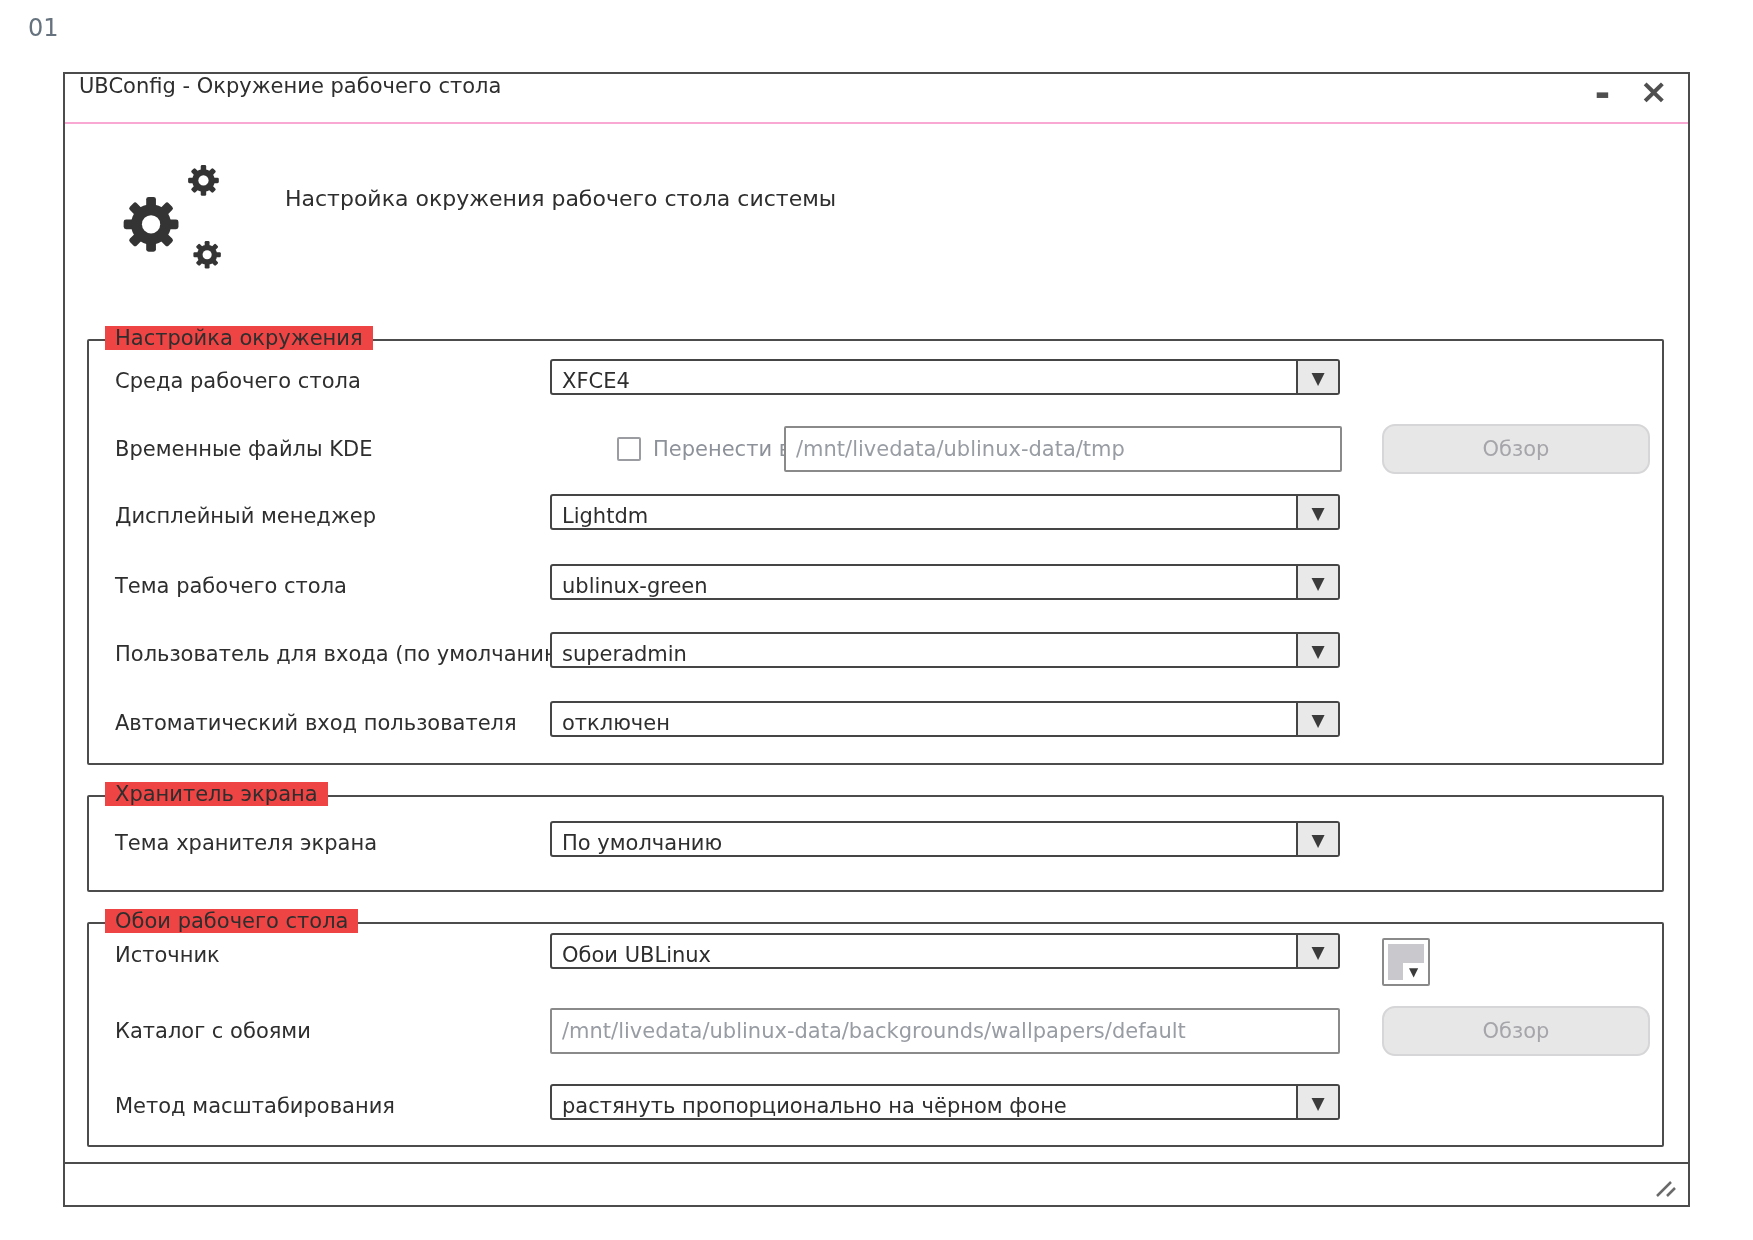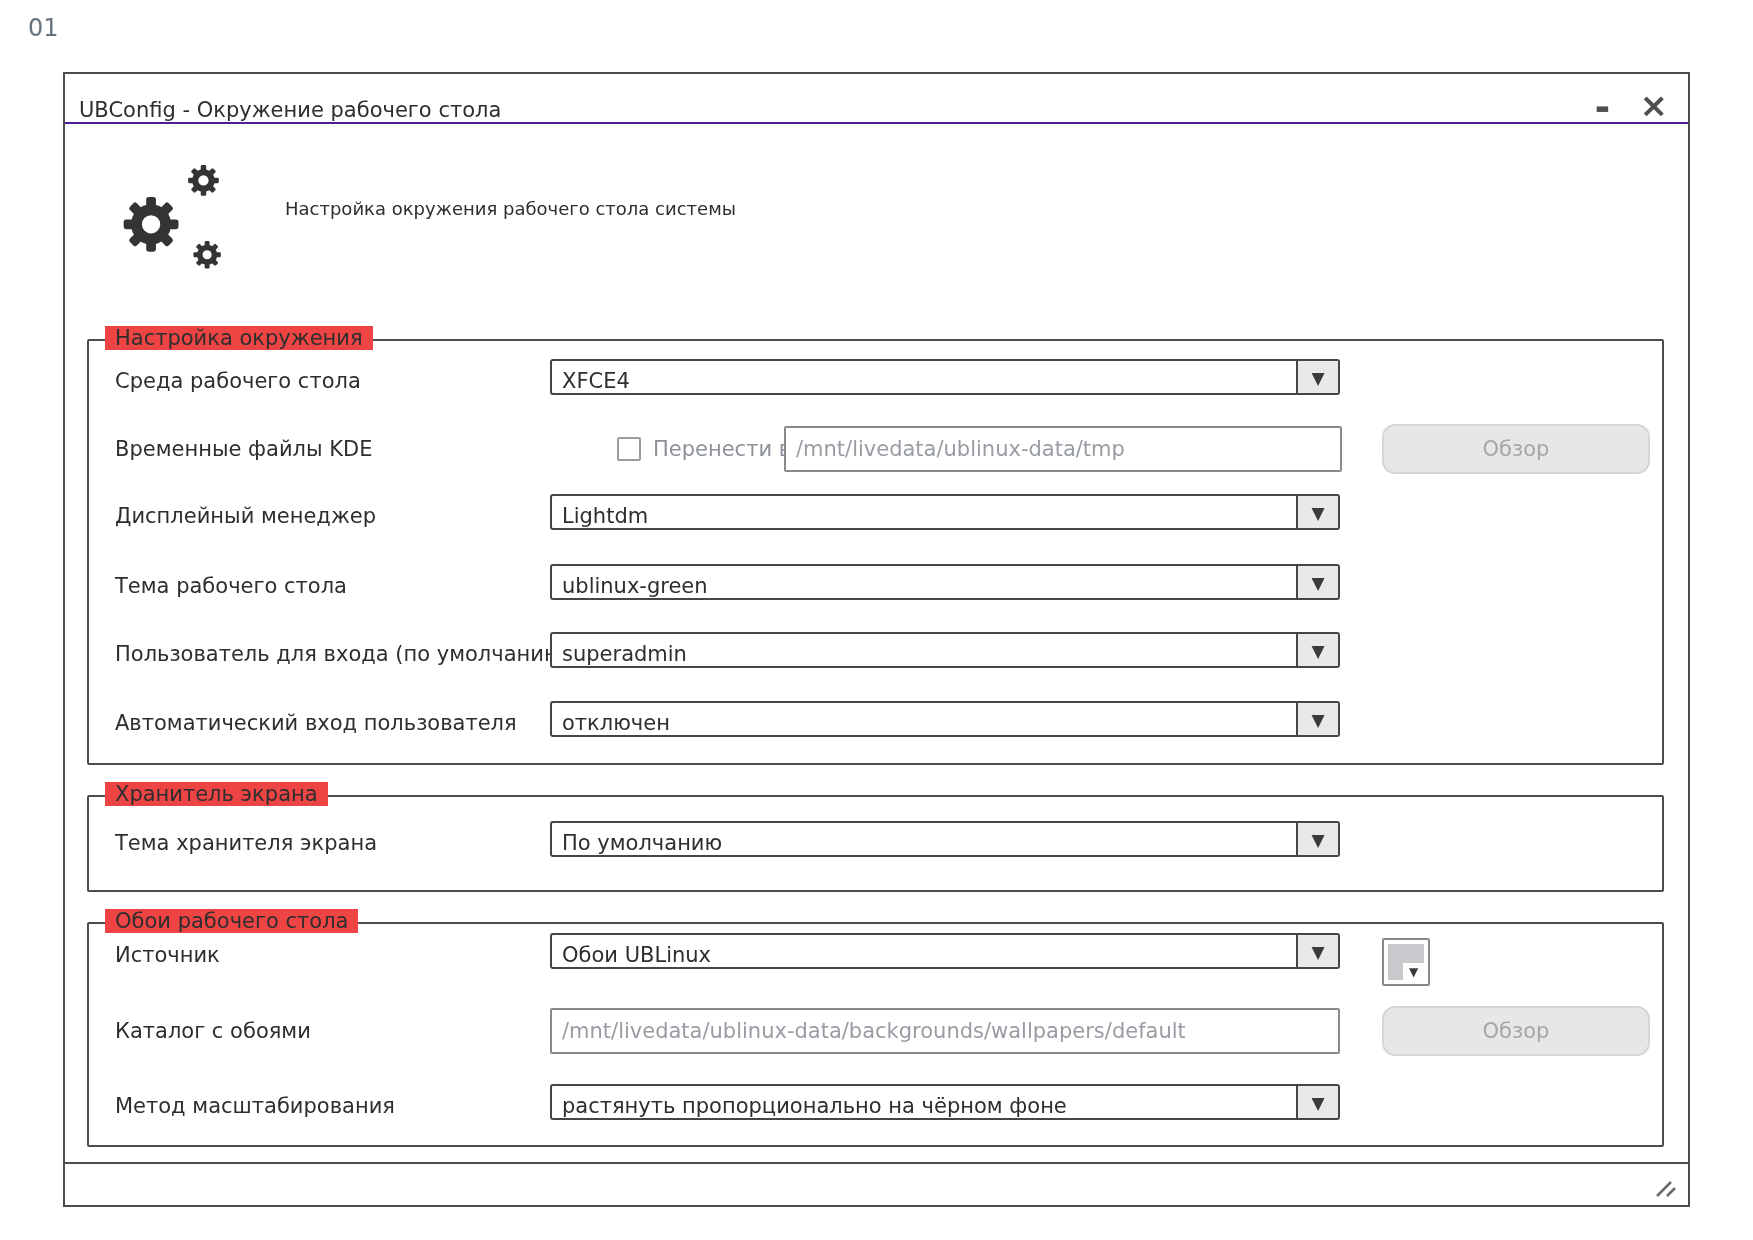--- a/index.html
+++ b/index.html
@@ -4,28 +4,28 @@
 <style>
   html,body{margin:0;padding:0;}
   body{
     width:1753px;height:1240px;position:relative;background:#ffffff;
     font-family:"DejaVu Sans",sans-serif;color:#2e2e2e;overflow:hidden;
   }
   .figure-label{position:absolute;left:28px;top:14px;font-size:24px;font-weight:normal;color:#66727e;}
 
   .window{position:absolute;left:63px;top:72px;width:1623px;height:1131px;border:2px solid #4c4c4c;background:#fff;}
 
-  .titlebar{position:absolute;top:0;left:0;right:0;height:48px;border-bottom:2px solid #4c1d95;display:flex;align-items:flex-end;background:#fff;gap:40px;}
+  .titlebar{position:absolute;top:0;left:0;right:0;height:48px;border-bottom:2px solid #f9a8d4;display:flex;align-items:flex-start;background:#fff;gap:40px;}
   .title{margin-left:14px;font-size:21px;white-space:nowrap;}
   .win-controls{margin-left:auto;display:flex;align-items:center;gap:30px;padding-right:20px;}
   .min-glyph{font-size:15px;color:#4f4f4f;transform:translateY(3px);cursor:default;}
   .close-glyph{font-size:34px;font-weight:bold;color:#4f4f4f;line-height:1;cursor:default;}
 
   .app-icon{position:absolute;left:47px;top:76px;width:122px;height:131px;}
-  .app-desc{position:absolute;left:220px;top:124px;font-size:18px;white-space:nowrap;}
+  .app-desc{position:absolute;left:220px;top:112px;font-size:22px;white-space:nowrap;}
 
   .group{position:absolute;left:22px;width:1573px;border:2px solid #4c4c4c;border-radius:2px;background:#fff;}
   #group-env{top:265px;height:422px;}
   #group-saver{top:721px;height:93px;}
   #group-wall{top:848px;height:221px;}
   .legend{position:absolute;top:-15px;left:16px;background:#ef4444;padding:0 10px;font-size:21px;white-space:nowrap;}
 
   .row{position:absolute;left:0;right:4px;height:46px;}
   .flabel{position:absolute;left:26px;top:0;line-height:46px;font-size:21px;white-space:nowrap;}
 

